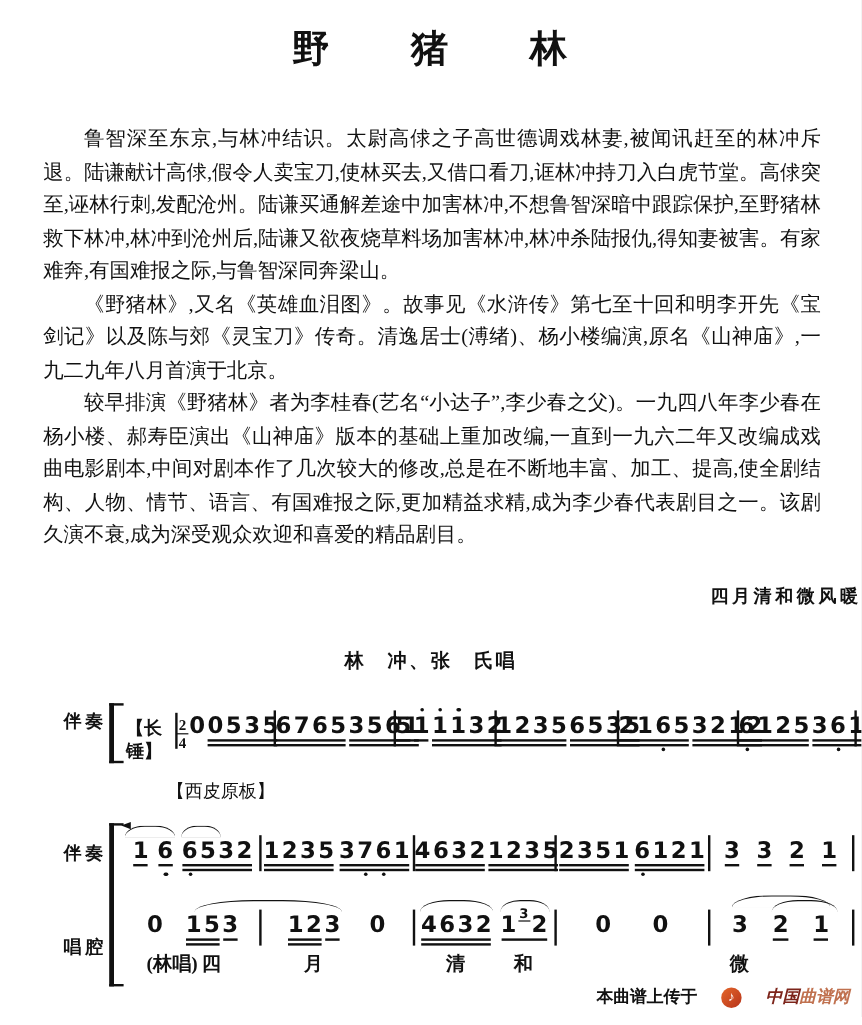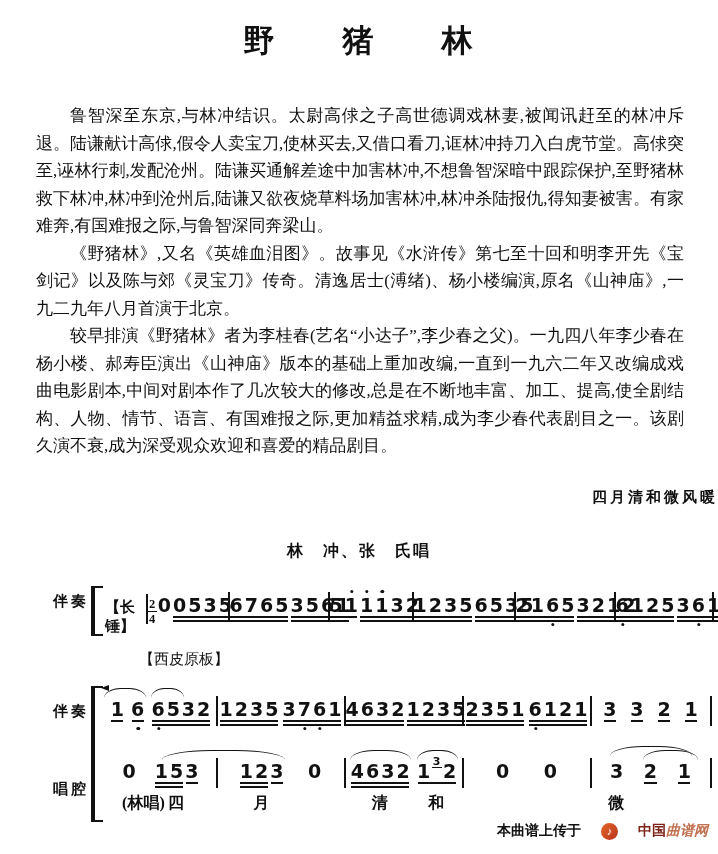--- a/index.html
+++ b/index.html
@@ -62,21 +62,21 @@
 
   .pagenum{position:absolute;top:855px;left:0;right:0;text-align:center;
            font-size:16px;font-style:italic;letter-spacing:2px;}
   .watermark{position:absolute;top:822px;right:10px;display:flex;align-items:center;gap:20px;
              font-size:14px;font-weight:bold;}
   .logo{display:inline-block;width:17px;height:17px;border-radius:50%;
         background:linear-gradient(135deg,var(--logo1,#e4672a),var(--logo2,#b7331b));
         position:relative;}
   .logo::before{content:"♪";position:absolute;left:0;right:0;top:1px;text-align:center;
         color:#fff;font-size:11px;line-height:15px;}
-  .site b{color:var(--site-strong,#7c241a);}
+  .site b{color:var(--site-strong,#7c241a);font-style:italic;}
   .site i{color:var(--site-light,#c0714f);font-weight:bold;}
 </style>
 </head>
 <body>
 
 <div class="page" style="--logo1: #e4672a; --logo2: #b7331b; --site-strong: #7c241a; --site-light: #c0714f;">
   <h1 class="title">野　　猪　　林</h1>
 
   <div class="body-text">
     <p>鲁智深至东京,与林冲结识。太尉高俅之子高世德调戏林妻,被闻讯赶至的林冲斥退。陆谦献计高俅,假令人卖宝刀,使林买去,又借口看刀,诓林冲持刀入白虎节堂。高俅突至,诬林行刺,发配沧州。陆谦买通解差途中加害林冲,不想鲁智深暗中跟踪保护,至野猪林救下林冲,林冲到沧州后,陆谦又欲夜烧草料场加害林冲,林冲杀陆报仇,得知妻被害。有家难奔,有国难报之际,与鲁智深同奔梁山。</p>

